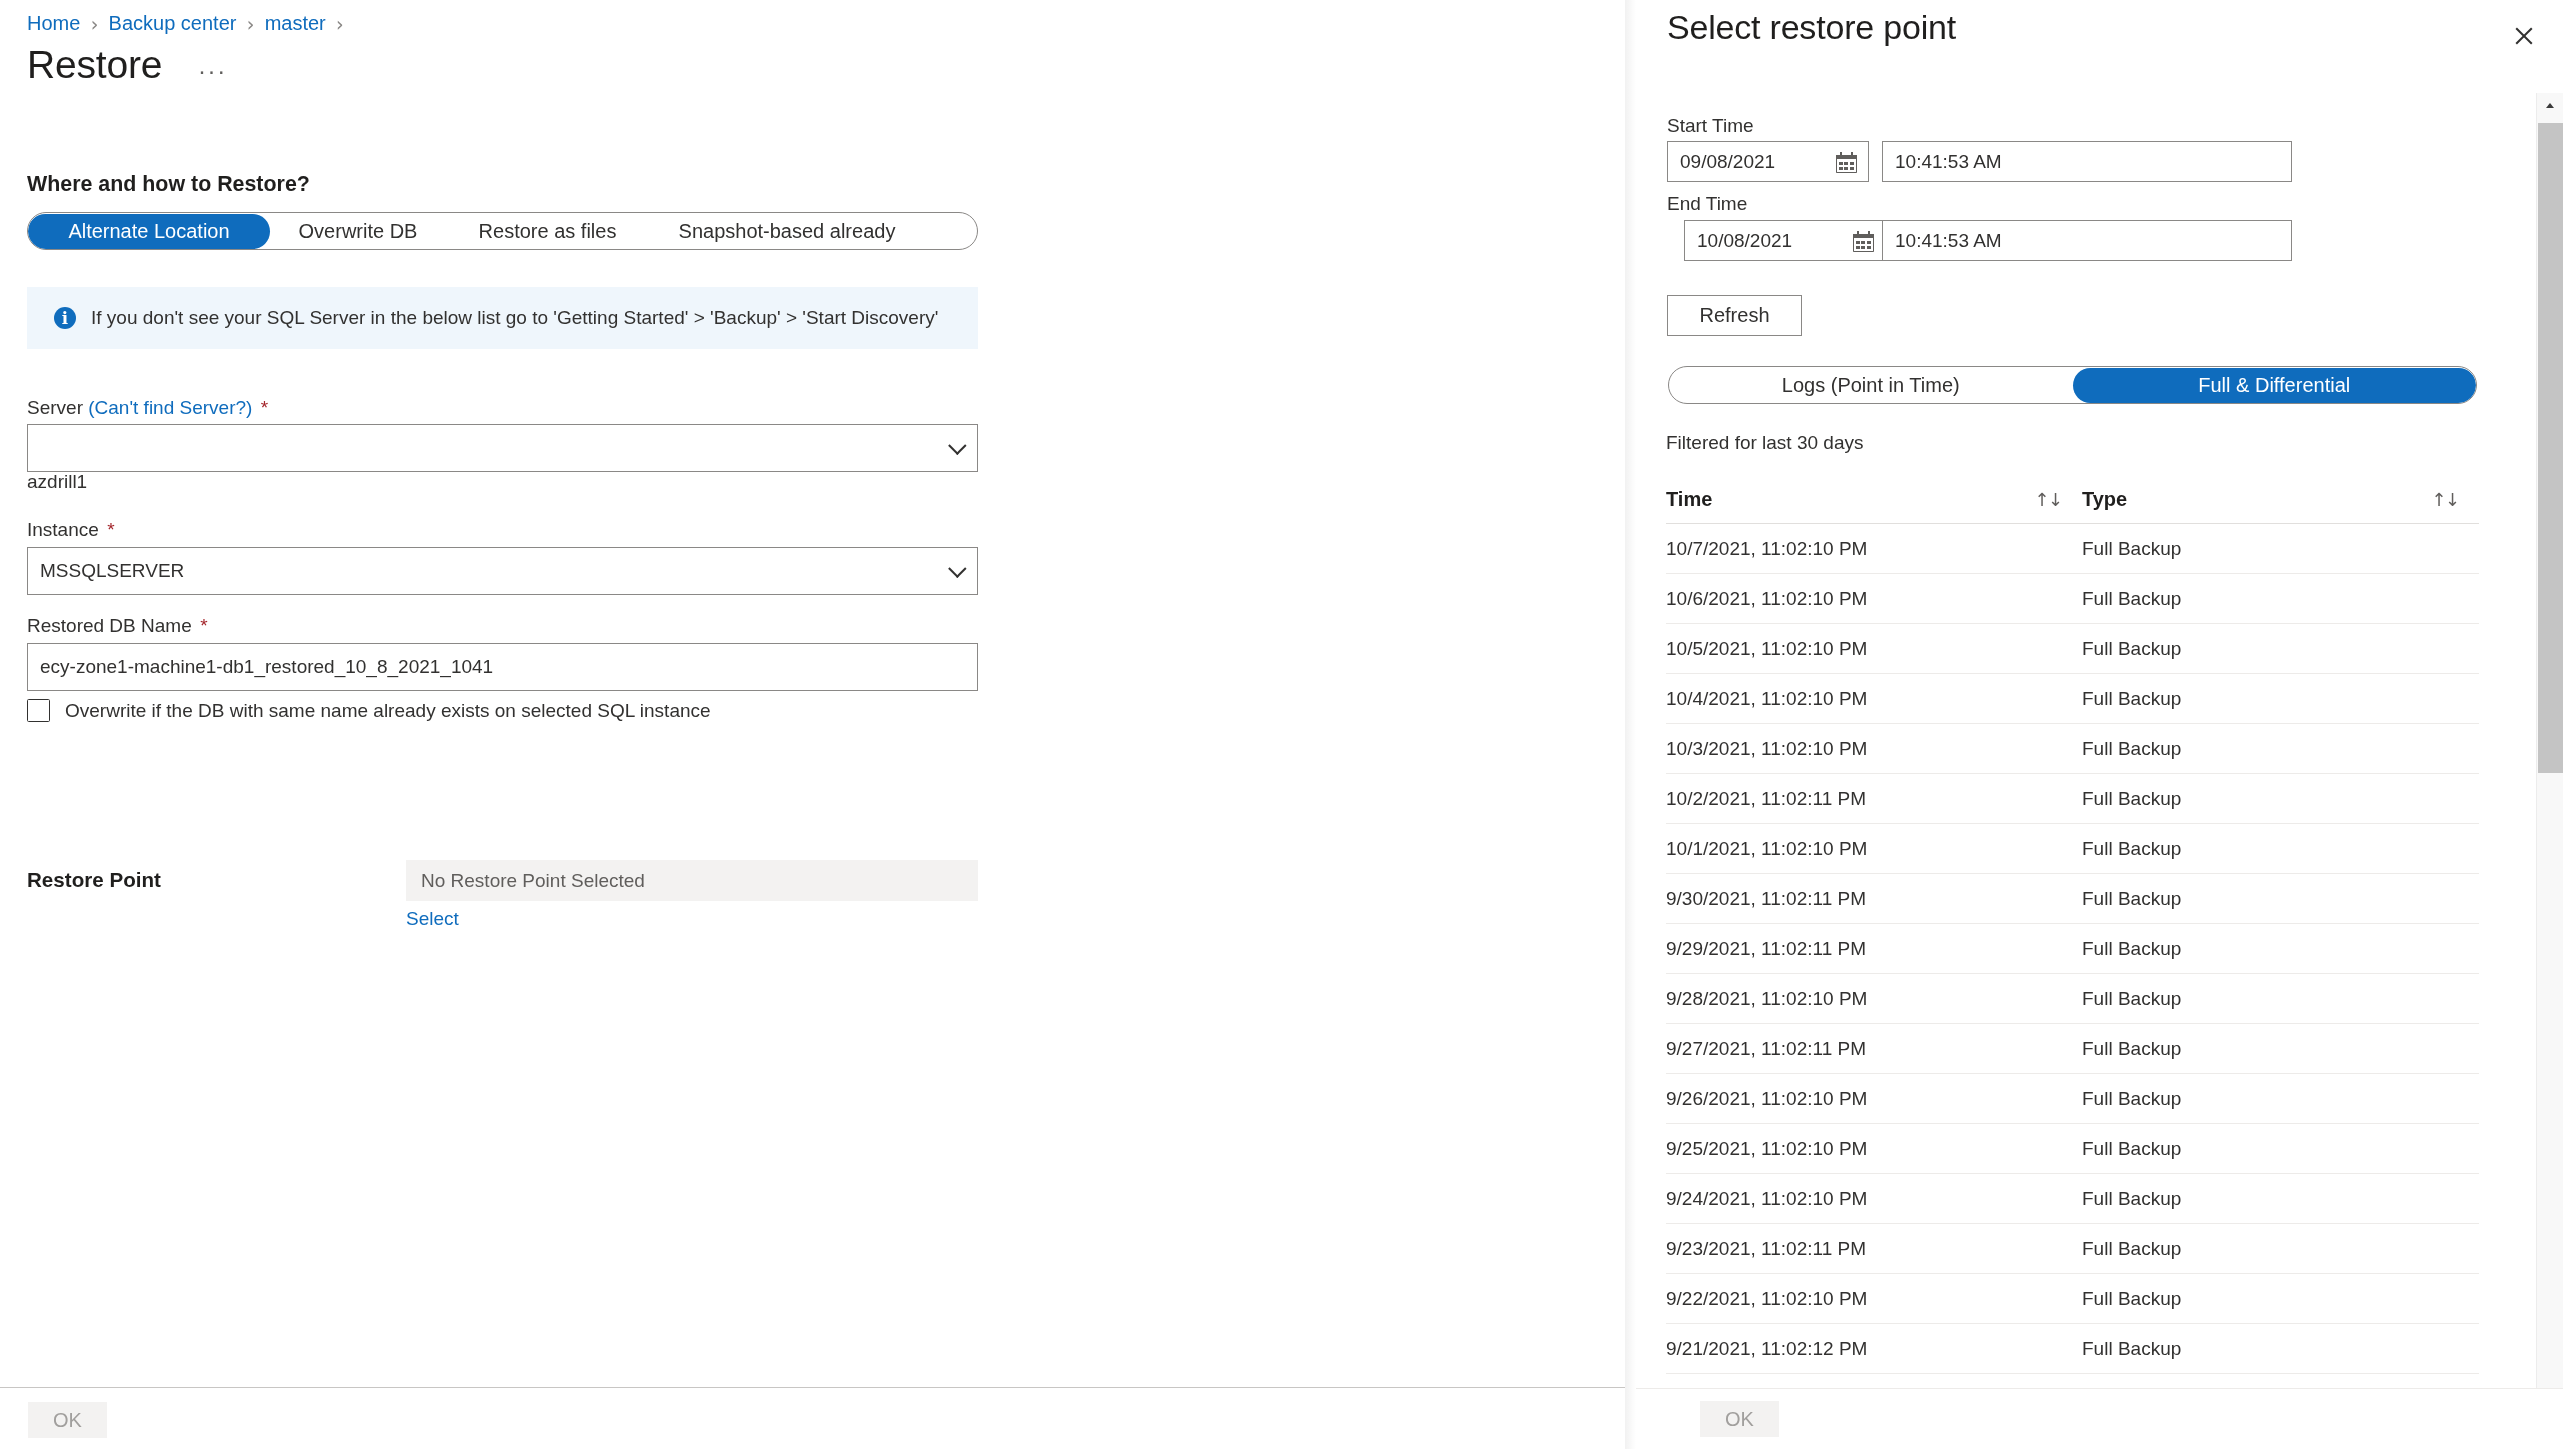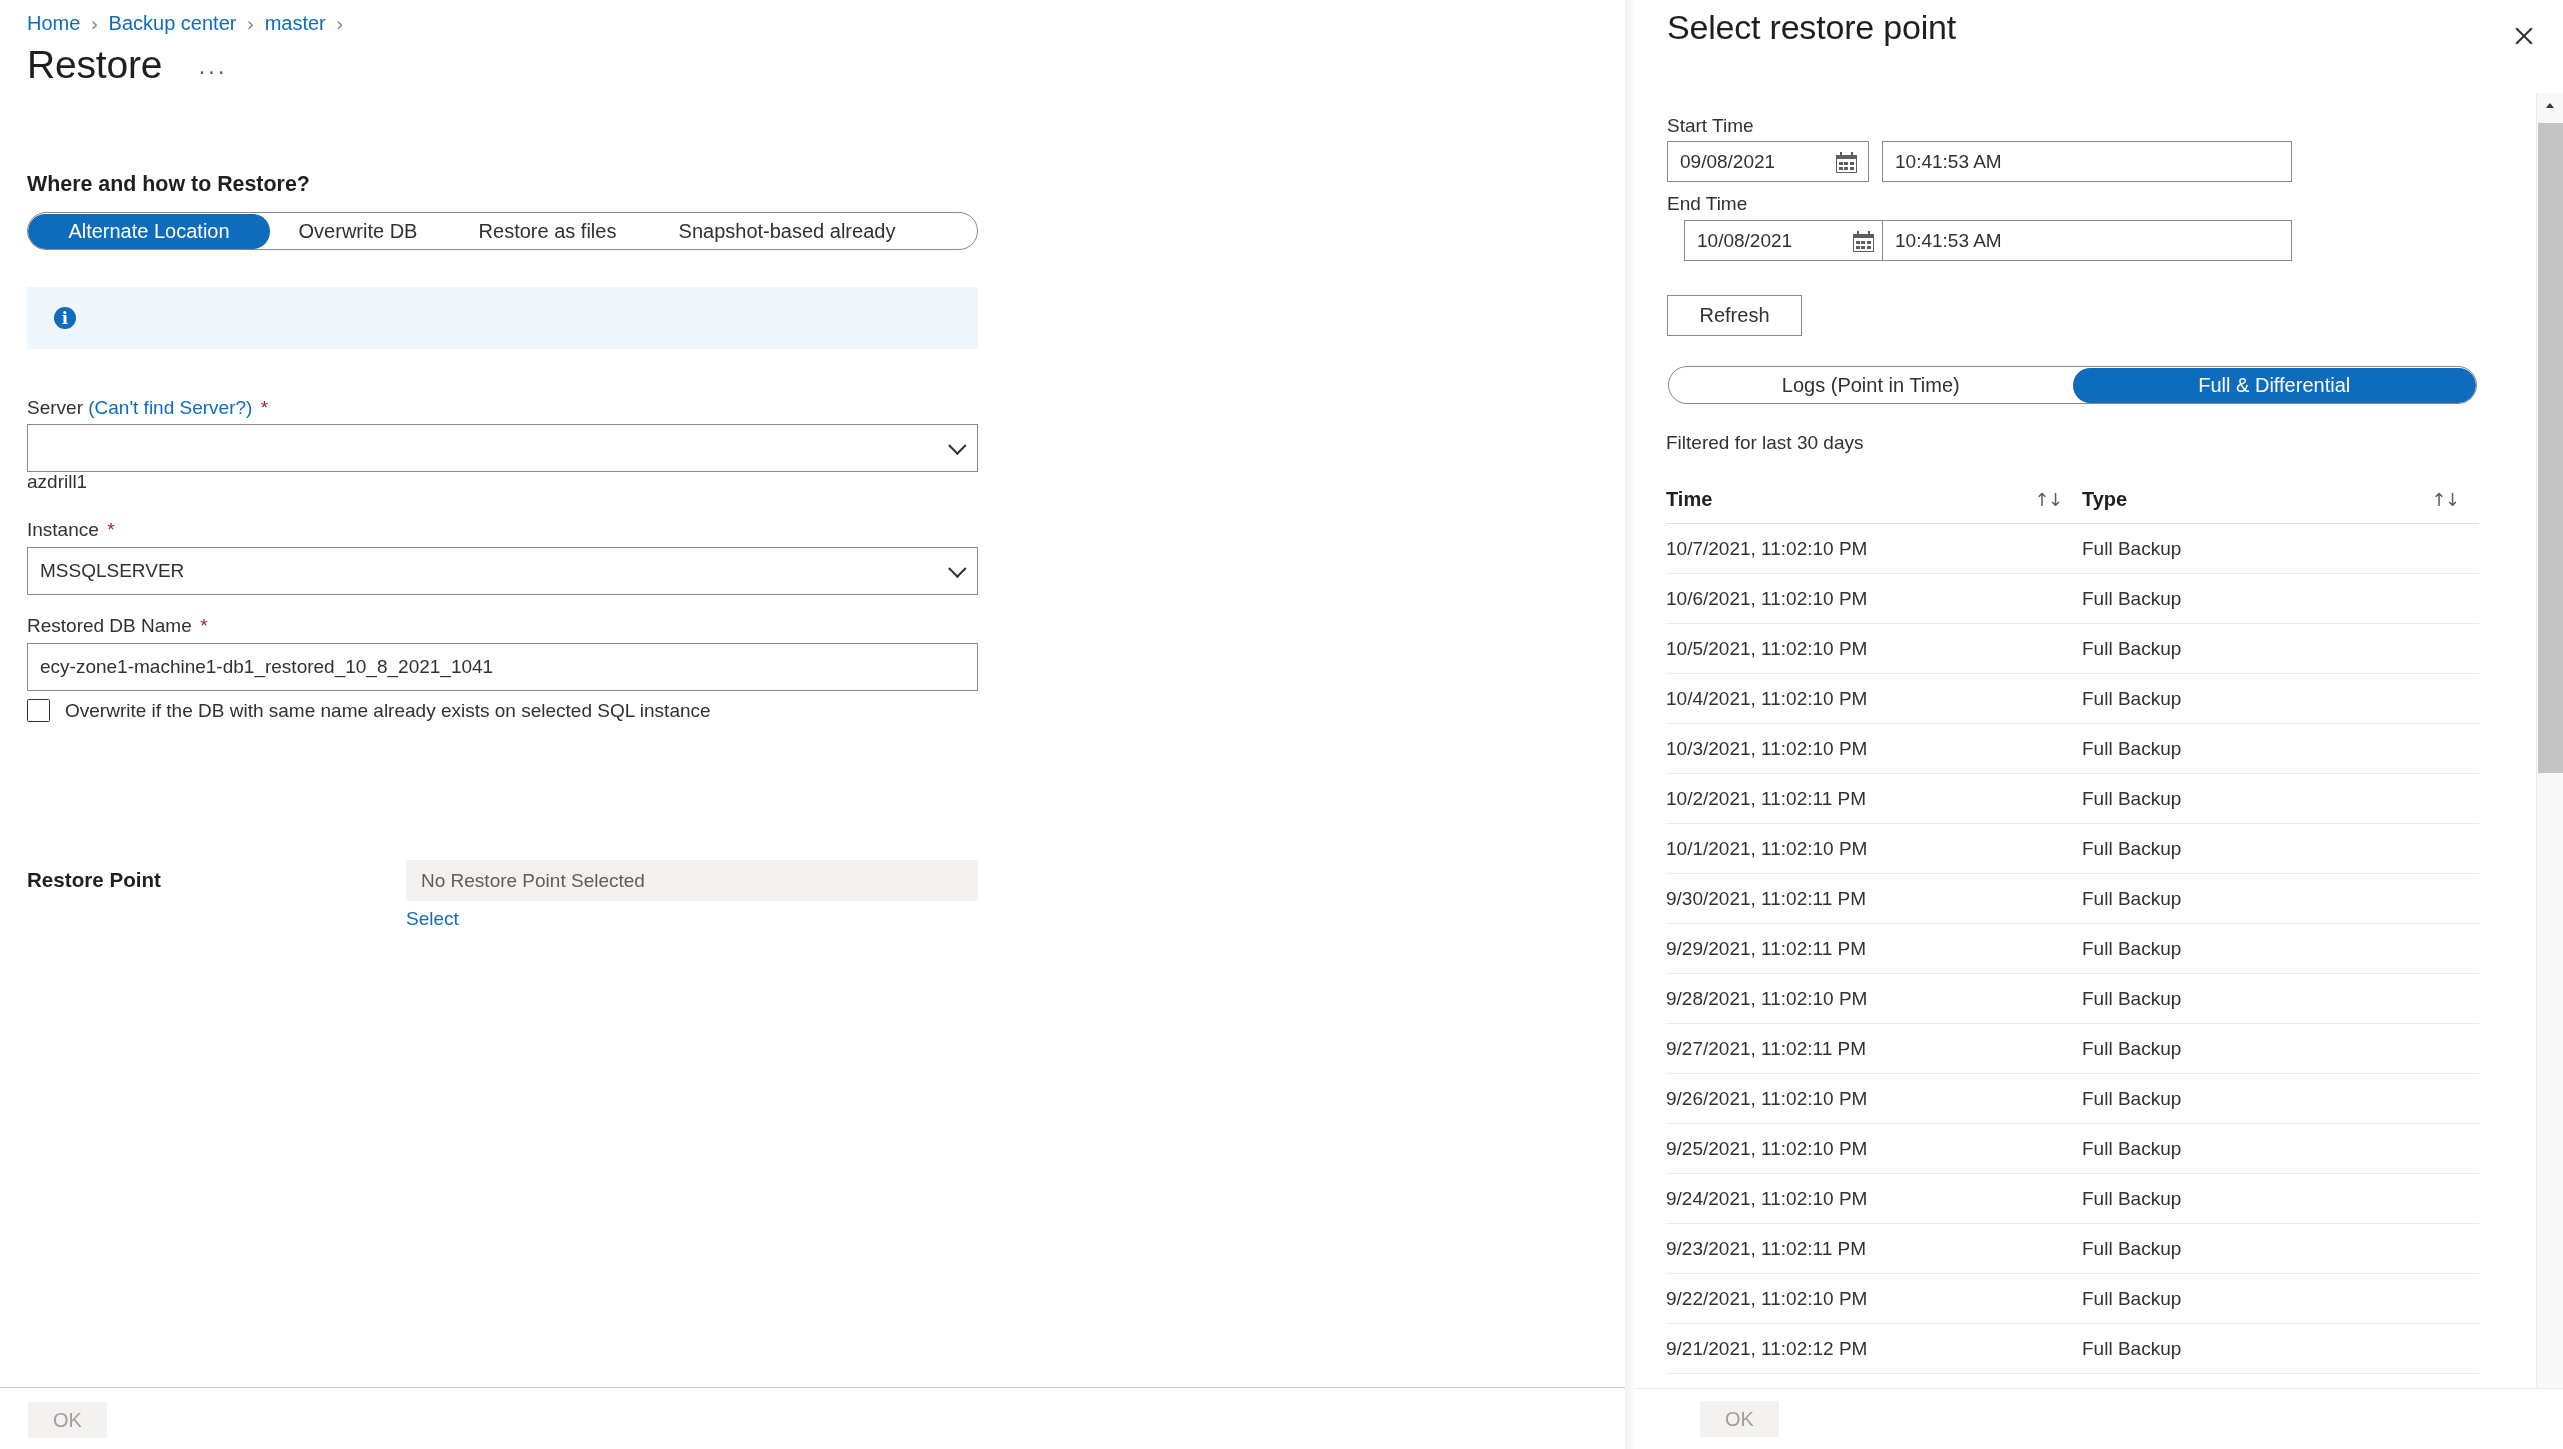--- a/index.html
+++ b/index.html
@@ -317,20 +317,21 @@
 
     <div class="pivot">
       <div class="pivot-item sel" style="width:242px;">Alternate Location</div>
       <div class="pivot-item" style="width:176px;">Overwrite DB</div>
       <div class="pivot-item" style="width:203px;">Restore as files</div>
       <div class="pivot-item" style="width:276px;">Snapshot-based already</div>
     </div>
 
     <div class="info-banner">
       <div class="info-icon">i</div>
+      <div class="info-text">If you don't see your SQL Server in the below list go to 'Getting Started' &gt; 'Backup' &gt; 'Start Discovery'</div>
     </div>
 
     <div class="field-label" style="left:27px; top:397px;">
       <span>Server</span>
       <span class="sub-link">(Can't find Server?)</span>
       <span class="req-star">*</span>
     </div>
     <div class="azf-box" style="left:27px; top:424px; width:951px;">
       <span class="azf-value"></span>
       <span class="chev"></span>

